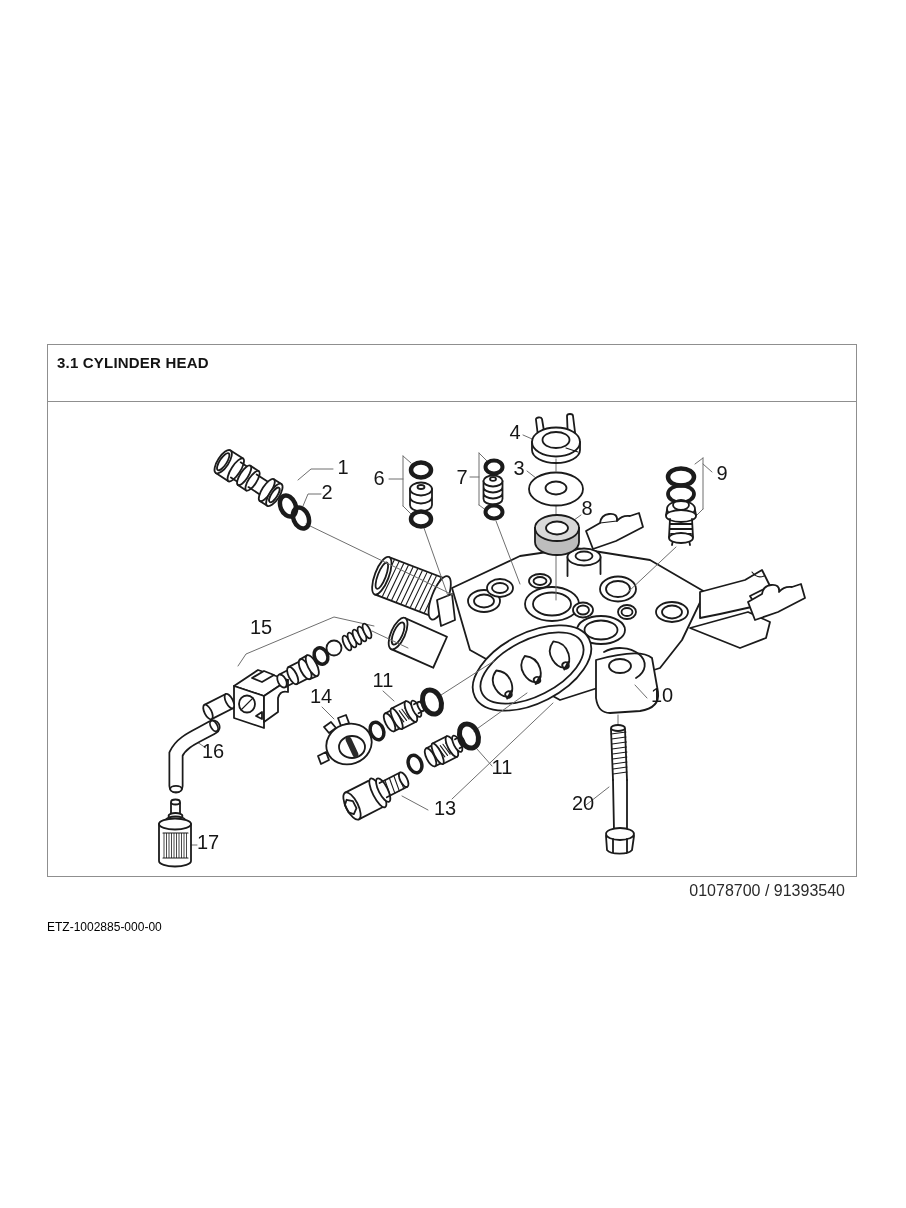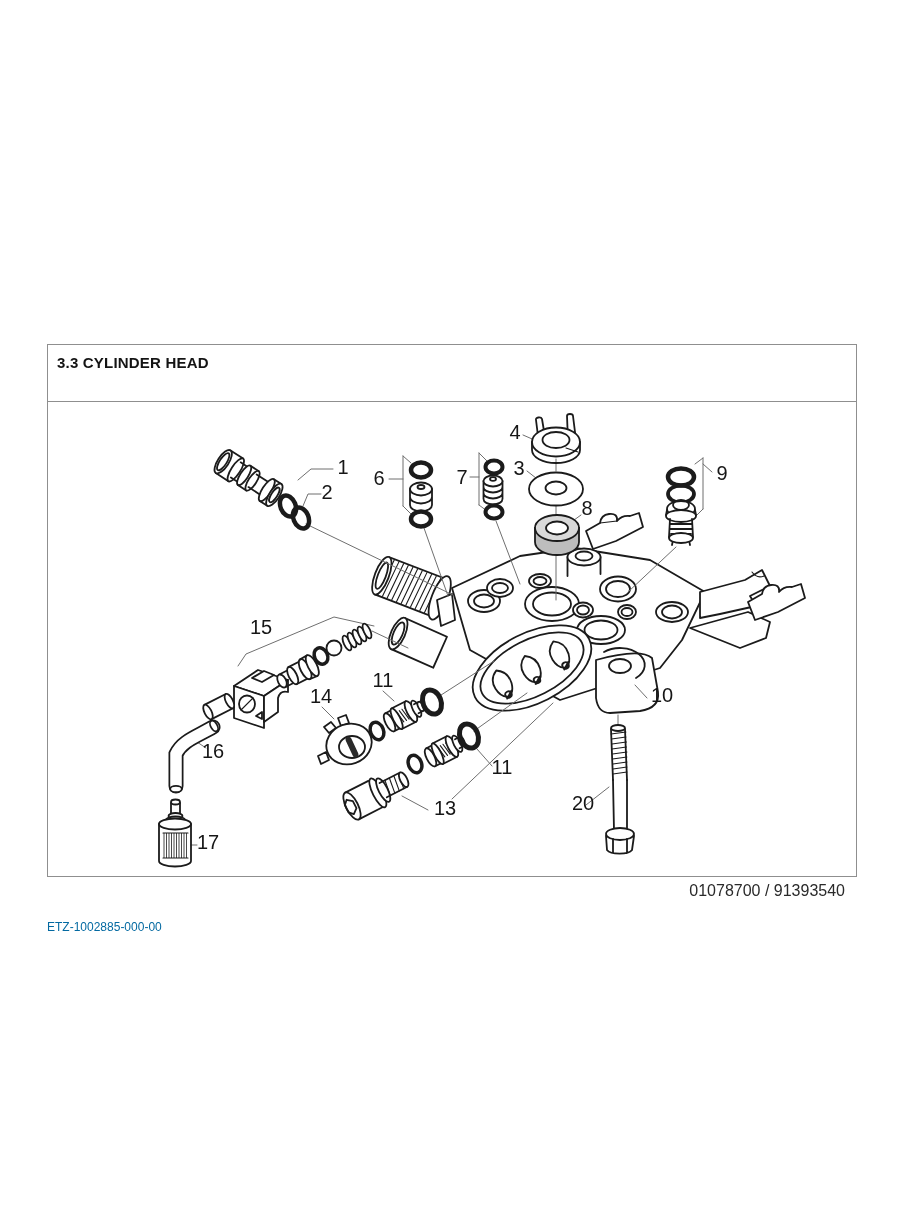--- a/index.html
+++ b/index.html
@@ -10,42 +10,42 @@
   .frame {
     position:absolute; left:47px; top:344px; width:810px; height:533px;
     border:1px solid #8f8f8f; box-sizing:border-box; background:#ffffff;
   }
   .frame-header {
     height:57px; border-bottom:1px solid #8f8f8f; box-sizing:border-box;
     padding:9px 0 0 9px;
   }
   .frame-title { font-size:15px; font-weight:bold; color:#141414; letter-spacing:.2px; }
   .footer-left {
-    position:absolute; left:47px; top:920px; font-size:12px; color:#0369a1;
+    position:absolute; left:47px; top:920px; font-size:12px; color:#000000;
   }
   .footer-right {
     position:absolute; right:61px; top:882px; font-size:16px; color:#2a2a2a;
   }
   svg.diagram { position:absolute; left:0; top:0; }
   
   .p   { fill:#ffffff; stroke:#1b1b1b; stroke-width:1.8; stroke-linecap:round; stroke-linejoin:round; }
   .pl  { fill:none;    stroke:#1b1b1b; stroke-width:1.8; stroke-linecap:round; stroke-linejoin:round; }
   .pt  { fill:none;    stroke:#1b1b1b; stroke-width:1.1; stroke-linecap:round; }
   .or  { fill:none;    stroke:#1b1b1b; }
   .ld  { fill:none;    stroke:#6f6f6f; stroke-width:1;   stroke-linecap:round; }
   .co  { font:400 20px "Liberation Sans", sans-serif; fill:#161616; text-anchor:middle; }
 </style>
 </head>
 <body>
 
 <div class="page">
 
   <div class="frame">
     <div class="frame-header">
-      <div class="frame-title">3.3 CYLINDER HEAD</div>
+      <div class="frame-title">3.1 CYLINDER HEAD</div>
     </div>
   </div>
 
   <div class="footer-left">ETZ-1002885-000-00</div>
   <div class="footer-right">01078700 / 91393540</div>
 
   <svg class="diagram" width="906" height="1208" viewBox="0 0 906 1208">
 
     <g>
 

